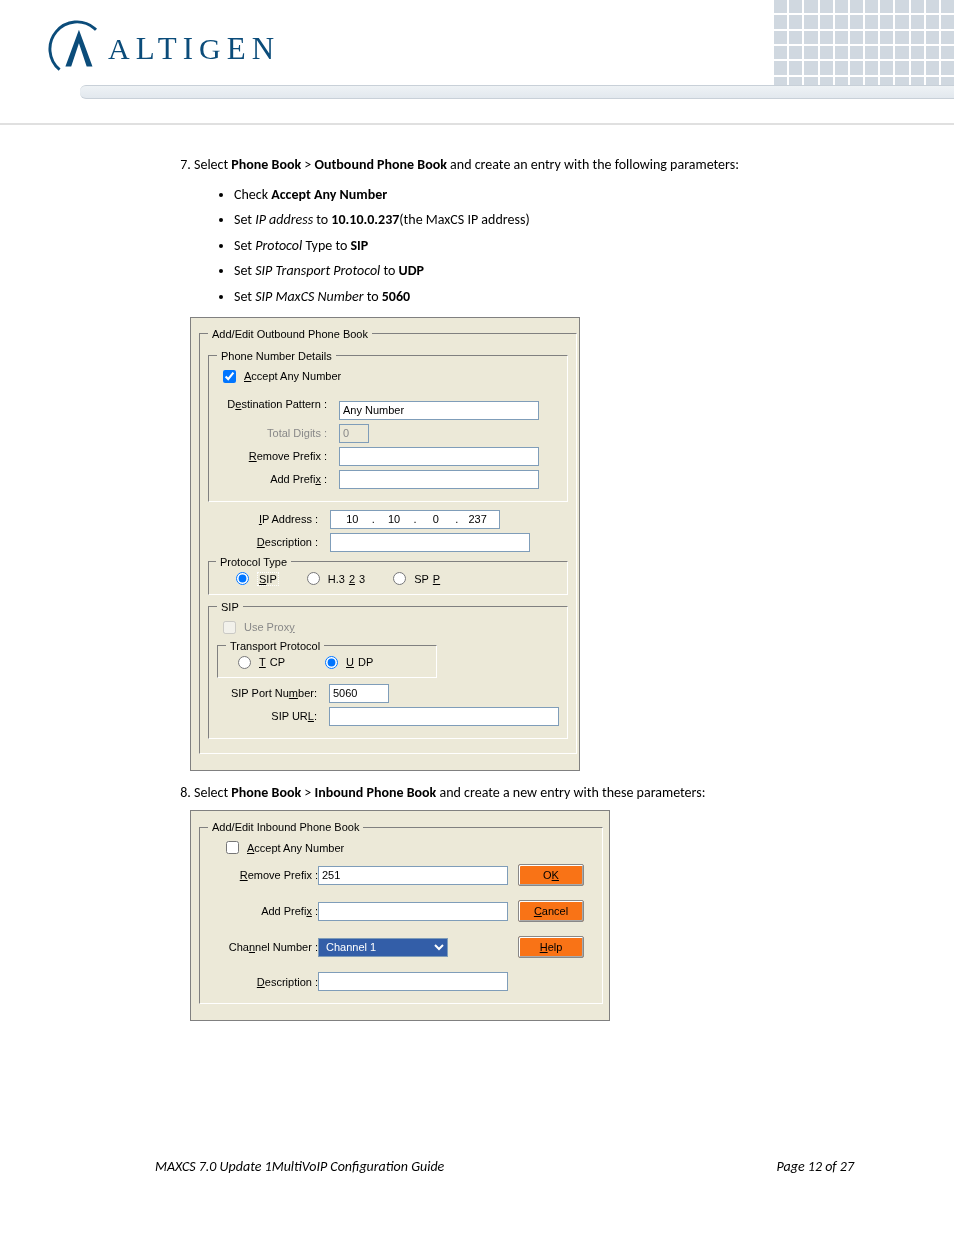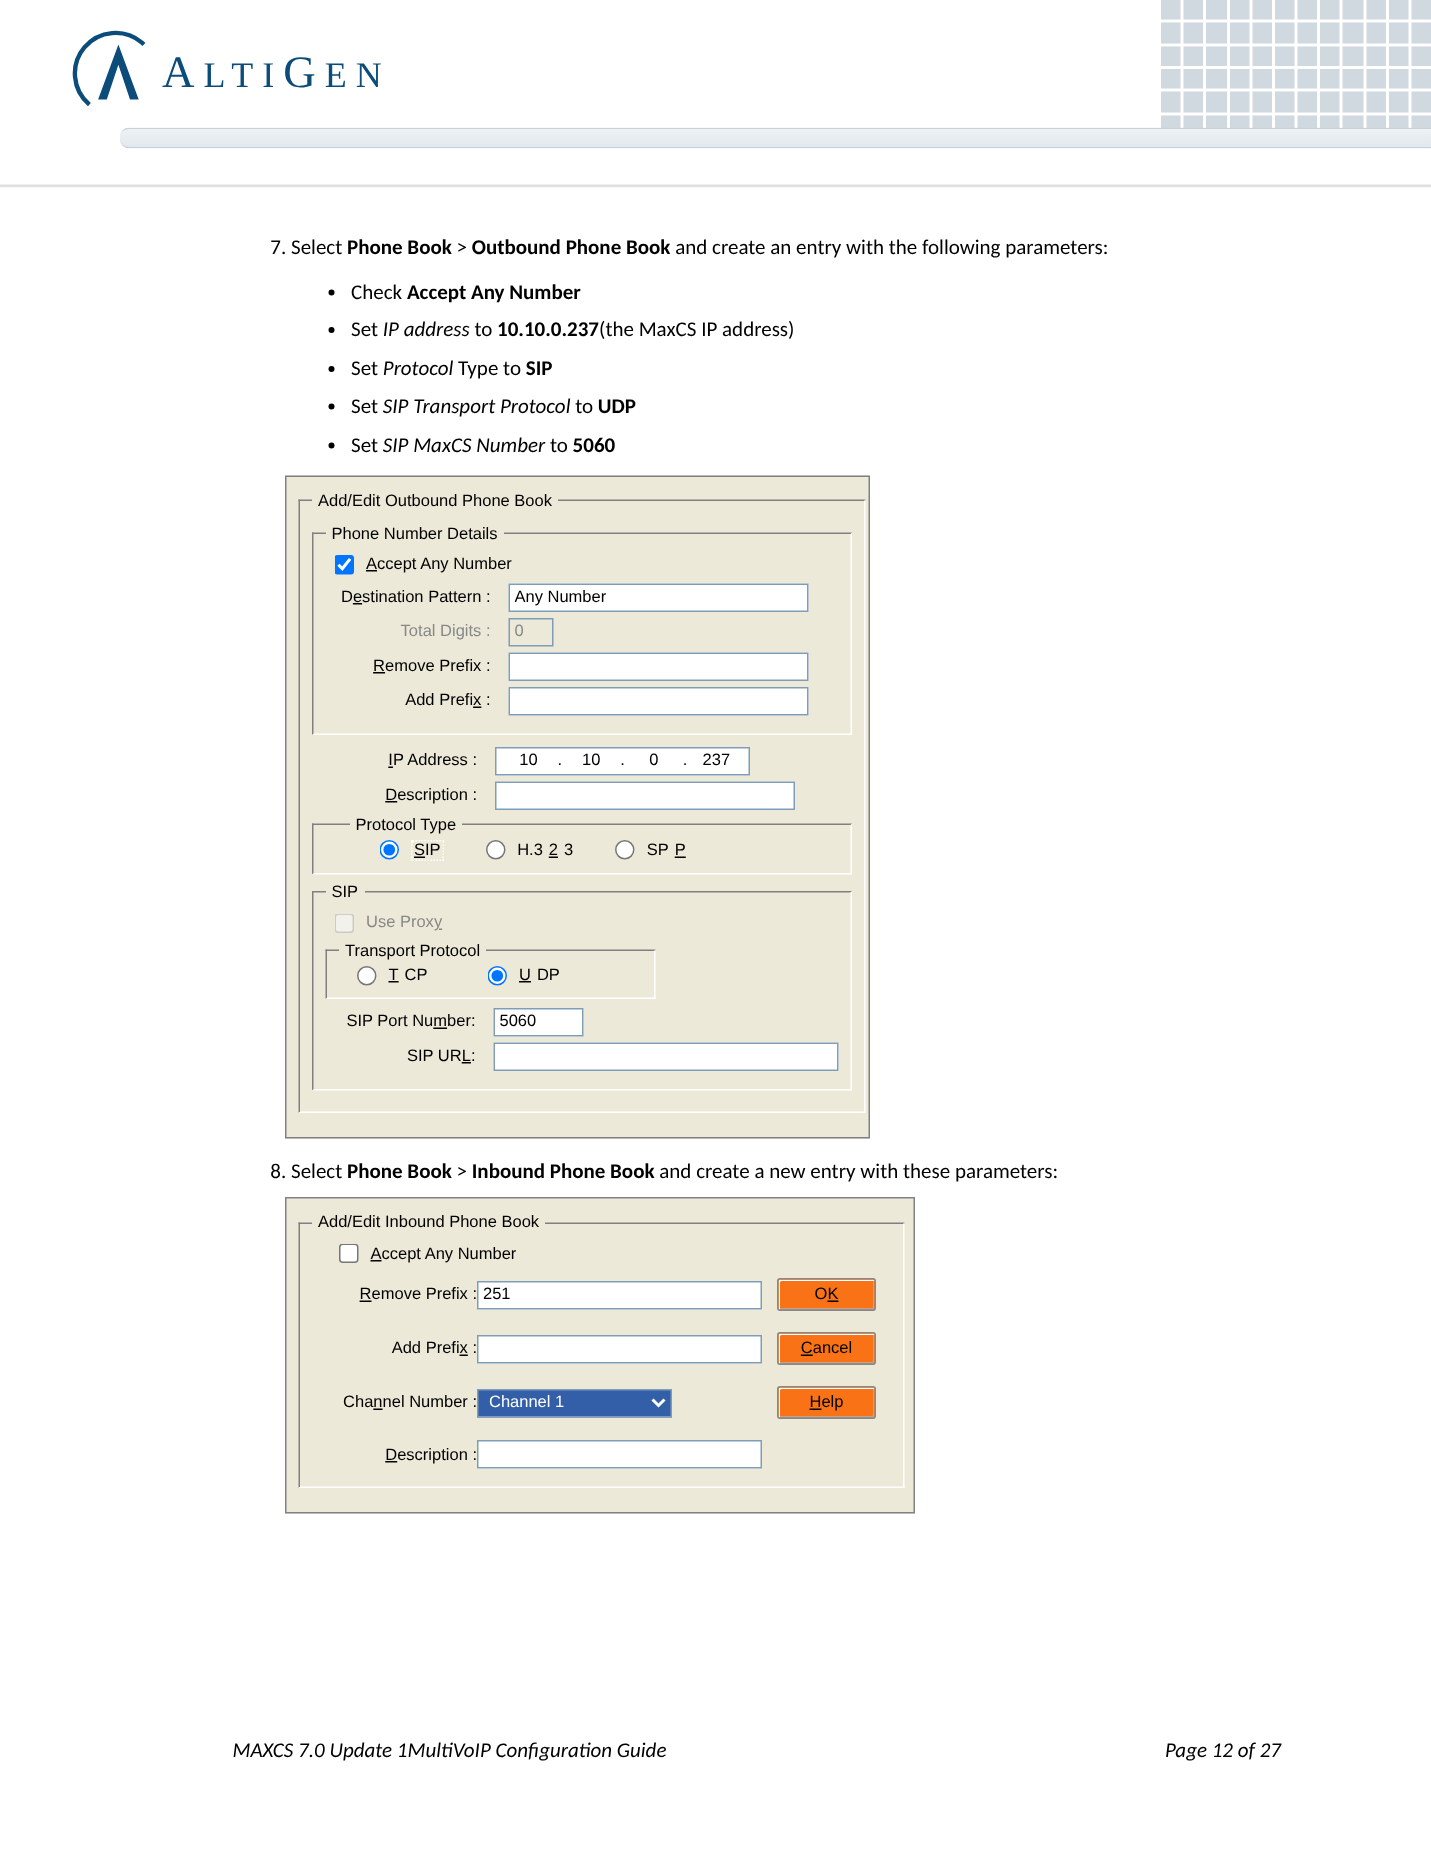--- a/index.html
+++ b/index.html
@@ -39,21 +39,21 @@
   .logo-mark svg { width: 58px; height: 58px; }
   .logo-text {
     font-family: Georgia, 'Times New Roman', serif;
     font-size: 30px;
     letter-spacing: 6px;
     font-weight: 400;
     color: #0b4c7a;
     display: inline-block;
   }
   .logo-text .small-caps {
-    font-size: 24px;
+    font-size: 31px;
   }
   .header-grid {
     position: absolute;
     right: 0;
     top: 0;
     width: 180px;
     height: 90px;
     display: grid;
     grid-template-columns: repeat(12, 1fr);
     grid-template-rows: repeat(6, 1fr);
@@ -335,21 +335,21 @@
     <fieldset class="fs">
       <legend>Add/Edit Outbound Phone Book</legend>
       <fieldset class="fs">
         <legend>Phone Number Details</legend>
         <div class="chk-row">
           <input type="checkbox" class="win" checked="" style="">
           <span><span class="u">A</span><span>ccept Any Number</span></span>
         </div>
         <div class="row">
           <label class="lbl">D<span class="u">e</span>stination Pattern :</label>
-          <input type="text" class="win" style="width: 200px;" value="Any Number">
+          <input type="text" class="win" style="width: 200px; margin-top: 12px;" value="Any Number">
         </div>
         <div class="row">
           <label class="lbl disabled">Total Digits :</label>
           <input type="text" class="win disabled" style="width: 30px;" disabled="" value="0">
         </div>
         <div class="row">
           <label class="lbl"><span class="u">R</span>emove Prefix :</label>
           <input type="text" class="win" style="width: 200px;" value="">
         </div>
         <div class="row">
@@ -368,21 +368,21 @@
           <span class="oct">0</span>
               <span class="dot">.</span>
           <span class="oct">237</span>
         </span>
       </div>
       <div class="row">
         <label class="lbl"><span class="u">D</span>escription :</label>
         <input type="text" class="win" style="width: 200px;" value="">
       </div>
 
-      <fieldset class="fs" style="padding:2px 8px 6px 24px">
+      <fieldset class="fs" style="padding:2px 8px 6px 7px">
         <legend>Protocol Type</legend>
         <div class="radio-row">
           <label>
                 <input type="radio" class="win" name="proto" checked="" style="">
                 <span class="dotted-sel"><span class="u">S</span>IP</span>
               </label>
           <label><input type="radio" class="win" name="proto" style="">H.3<span class="u">2</span>3</label>
           <label><input type="radio" class="win" name="proto" style="">SP<span class="u">P</span></label>
         </div>
       </fieldset>

